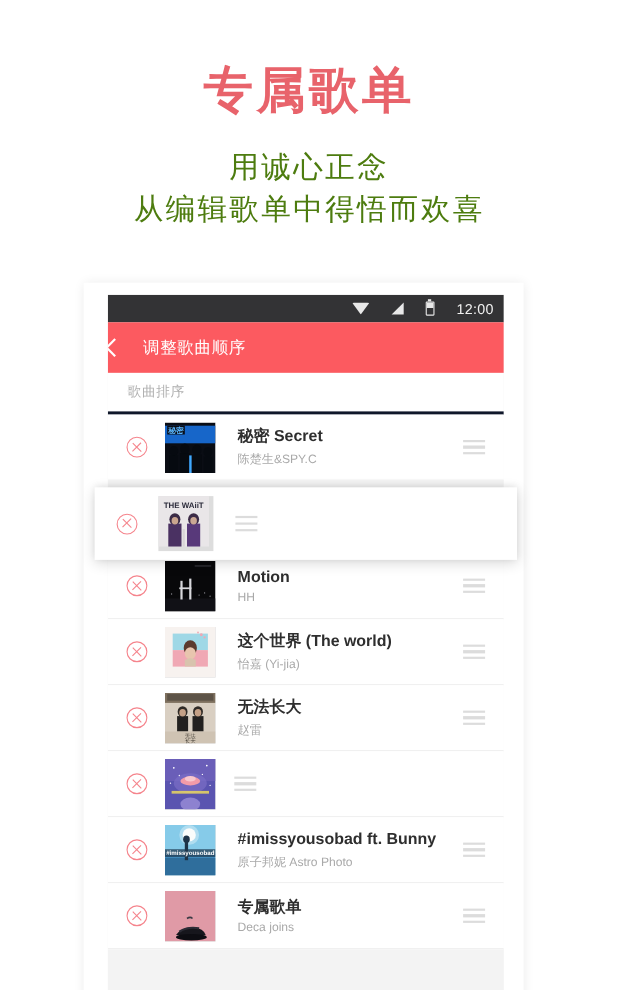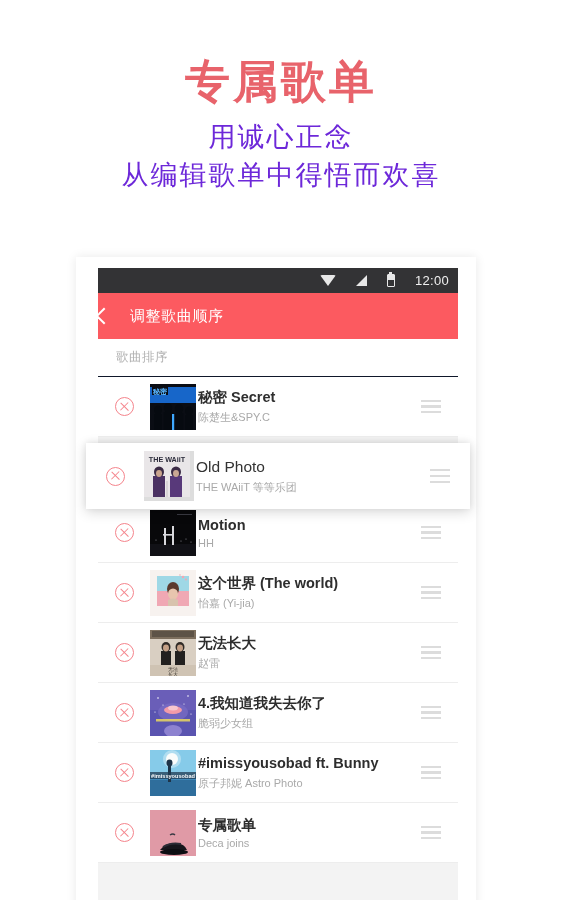--- a/index.html
+++ b/index.html
@@ -24,23 +24,23 @@
   .promo-title {
     margin-top: 56px;
     font-size: 45px;
     font-weight: bold;
     letter-spacing: 3px;
     color: #e8636b;
     font-family: "DejaVu Serif", "Liberation Serif", serif;
     line-height: 1.15;
   }
   .promo-sub {
-    margin-top: 10px;
+    margin-top: 26px;
     font-size: 27px;
-    color: #6d28d9;
+    color: #4d7c0f;
     letter-spacing: 2px;
     line-height: 1.42;
     font-family: "DejaVu Serif", "Liberation Serif", serif;
   }
 
   
   .device-card {
     position: absolute;
     left: 76px;
     top: 257px;
@@ -130,21 +130,21 @@
   
   .section-label {
     background: #ffffff;
     height: 38px;
     display: flex;
     align-items: center;
     padding-left: 18px;
     font-size: 12.5px;
     color: #b0b0b0;
     letter-spacing: 0.5px;
-    border-bottom: 1px solid #0f172a;
+    border-bottom: 3px solid #0f172a;
   }
 
   
   .song-list {
     background: #ffffff;
     position: relative;
   }
   .song-row {
     height: 60px;
     display: flex;
@@ -181,21 +181,21 @@
     width: 46px; height: 46px;
     flex: 0 0 46px;
     background: #ddd;
     overflow: hidden;
     position: relative;
   }
   .art svg { display:block; width:46px; height:46px; }
 
   .meta {
     flex: 1 1 auto;
-    padding-left: 2px;
+    padding-left: 20px;
     min-width: 0;
   }
   .song-title {
     font-size: 14.5px;
     color: #2e2e2e;
     font-weight: bold;
     white-space: nowrap;
     overflow: hidden;
     text-overflow: ellipsis;
     line-height: 1.35;
@@ -411,24 +411,20 @@
       <ellipse cx="23" cy="18" rx="5" ry="2.5" fill="#f7c7ce"></ellipse>
       <rect x="6" y="29" width="34" height="2.5" fill="#f2e05a" opacity="0.8"></rect>
       <ellipse cx="23" cy="41" rx="9" ry="6" fill="#8d82d0"></ellipse>
       <circle cx="8" cy="8" r="0.8" fill="#fff"></circle>
             <circle cx="38" cy="6" r="0.8" fill="#fff"></circle>
       <circle cx="13" cy="15" r="0.6" fill="#fff"></circle>
             <circle cx="34" cy="14" r="0.6" fill="#fff"></circle>
       <circle cx="5" cy="22" r="0.6" fill="#fff"></circle>
             <circle cx="41" cy="24" r="0.6" fill="#fff"></circle>
     </svg>
-        </div>
-        <div class="meta">
-          <div class="song-title">4.我知道我失去你了</div>
-          <div class="song-artist">脆弱少女组</div>
         </div>
         <div class="drag-handle">
           <i></i>
           <i></i>
           <i></i>
         </div>
       </div>
       <div class="song-row">
         <div class="del-btn">
           <div class="del-circle"></div>
@@ -493,22 +489,18 @@
       <text x="23" y="11" font-size="7.2" font-weight="bold" fill="#2b2b3a" text-anchor="middle" font-family="sans-serif">THE WAiiT</text>
       <ellipse cx="15" cy="21" rx="5" ry="5.5" fill="#3b2b46"></ellipse>
       <rect x="9" y="25" width="12" height="21" fill="#4a3162"></rect>
       <ellipse cx="15" cy="22.5" rx="3" ry="3.4" fill="#c9a48e"></ellipse>
       <ellipse cx="32" cy="21" rx="5" ry="5.5" fill="#3b2b46"></ellipse>
       <rect x="26" y="25" width="12" height="21" fill="#58397a"></rect>
       <ellipse cx="32" cy="22.5" rx="3" ry="3.4" fill="#caa794"></ellipse>
       <rect x="22" y="30" width="2" height="16" fill="#d8d4d6"></rect>
     </svg>
   </div>
-  <div class="meta">
-    <div class="song-title">Old Photo</div>
-    <div class="song-artist">THE WAiiT 等等乐团</div>
-  </div>
   <div class="drag-handle">
     <i></i>
       <i></i>
       <i></i>
   </div>
 </div>
 
 </body></html>

